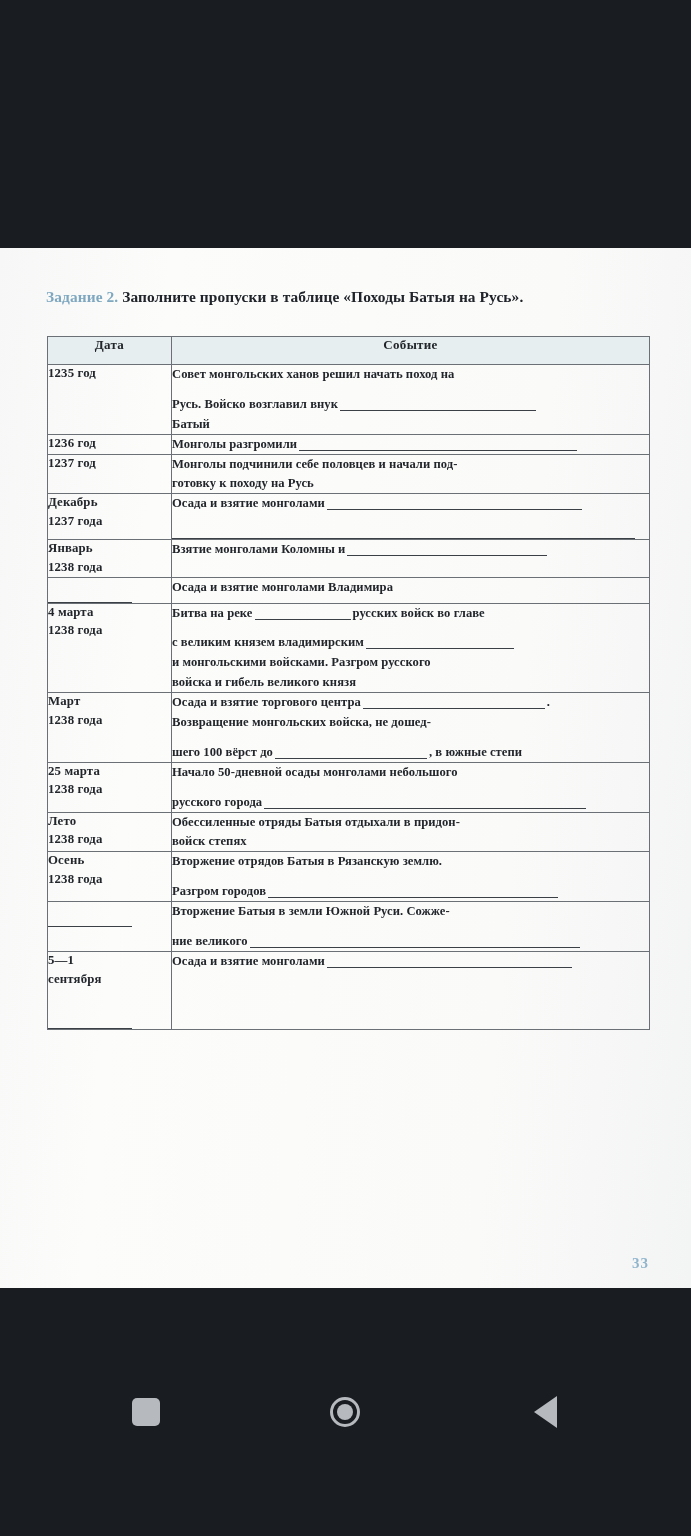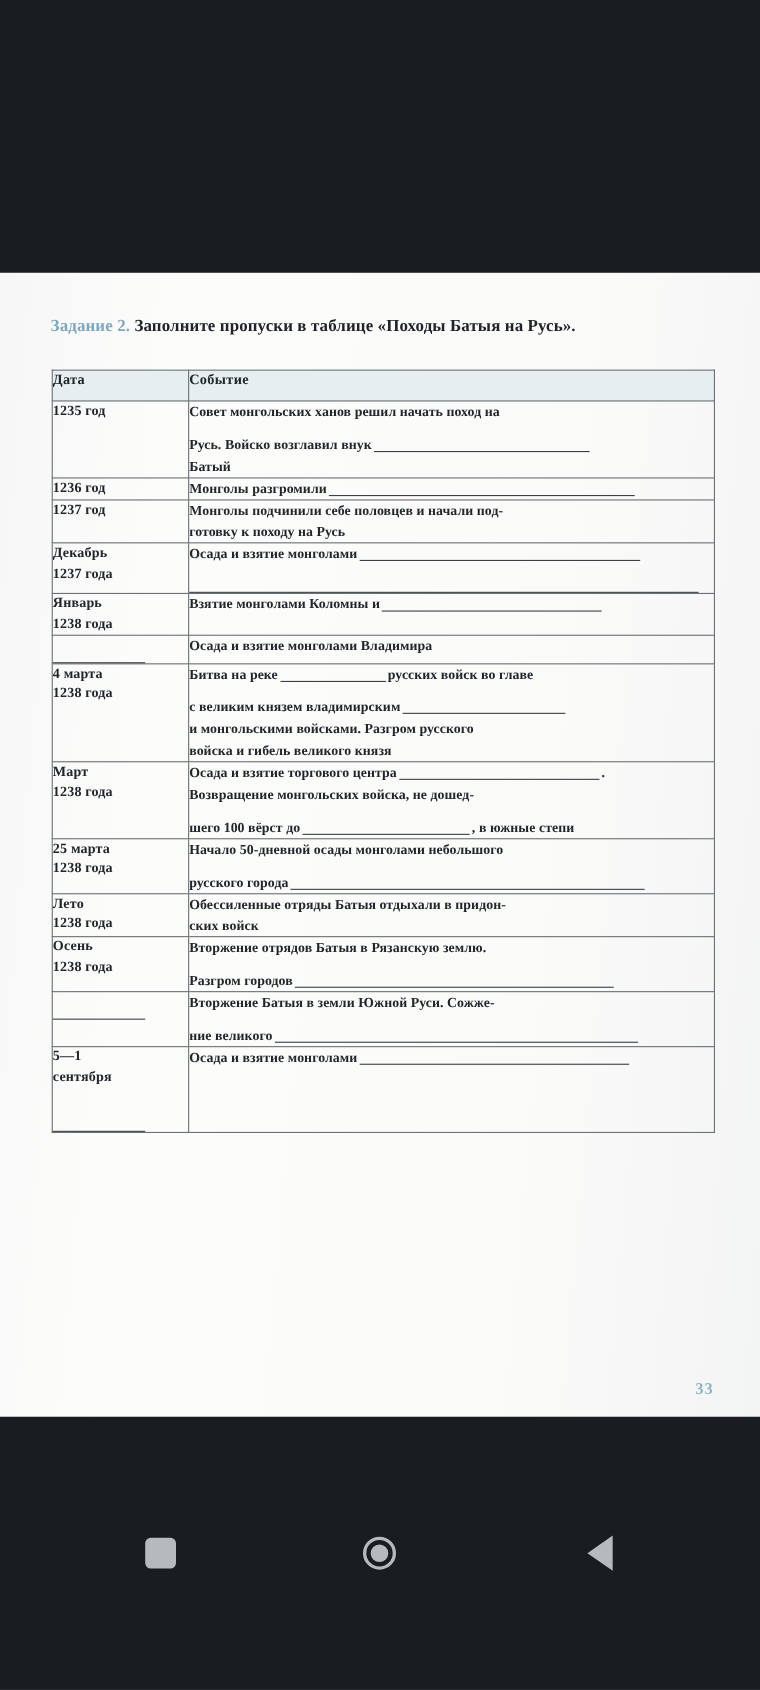--- a/index.html
+++ b/index.html
@@ -127,21 +127,21 @@
   #batu-table td {
     border: 1.5px solid #6a7076;
     vertical-align: top;
     padding: 0;
   }
   #batu-table col.col-date { width: 124px; }
   #batu-table col.col-event { width: 478px; }
 
   thead th {
     background: #e6eef0;
-    text-align: left;
+    text-align: center;
     font-weight: bold;
     font-size: 13px;
     letter-spacing: 0.3px;
     height: 27px;
     padding: 3px 0 4px;
   }
 
   td.date-cell {
     padding: 9px 0 8px 14px;
     font-weight: bold;
@@ -337,21 +337,21 @@
             </td>
           </tr>
 
           <tr>
             <td class="date-cell">
               <span class="ln">Лето</span>
               <span class="ln">1238 года</span>
             </td>
             <td class="event-cell">
               <span class="ln">Обессиленные отряды Батыя отдыхали в придон-</span>
-              <span class="ln">ских войск</span>
+              <span class="ln">войск степях</span>
             </td>
           </tr>
 
           <tr>
             <td class="date-cell">
               <span class="ln">Осень</span>
               <span class="ln">1238 года</span>
             </td>
             <td class="event-cell">
               <span class="ln">Вторжение отрядов Батыя в Рязанскую землю.</span>

